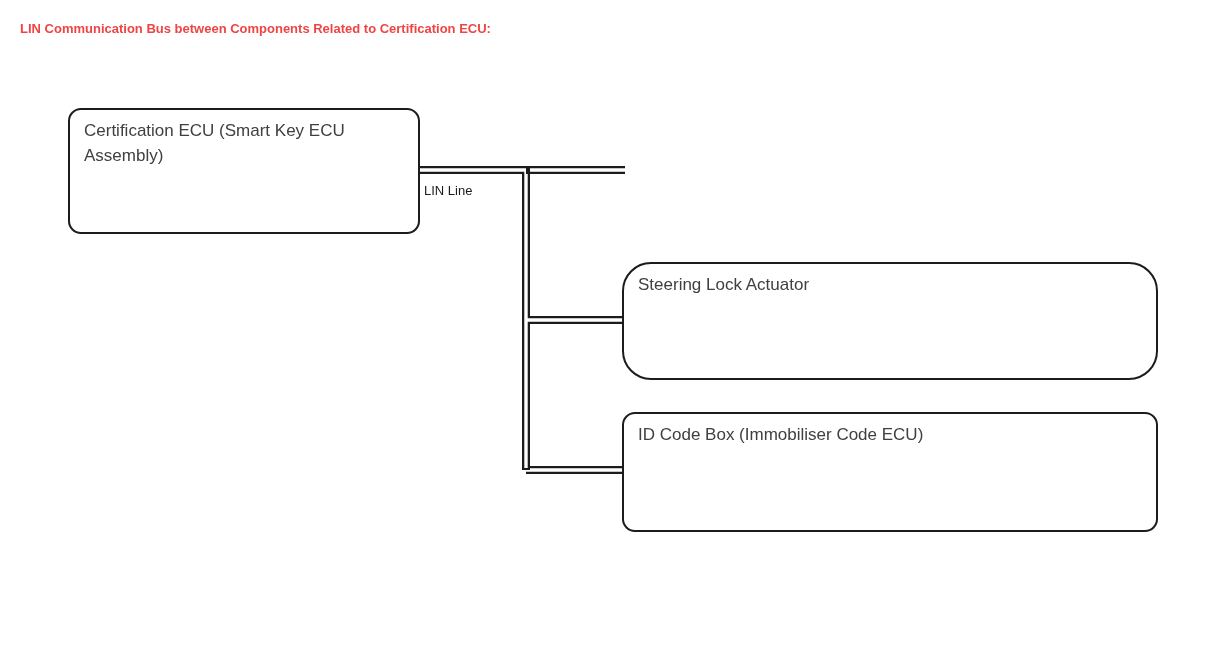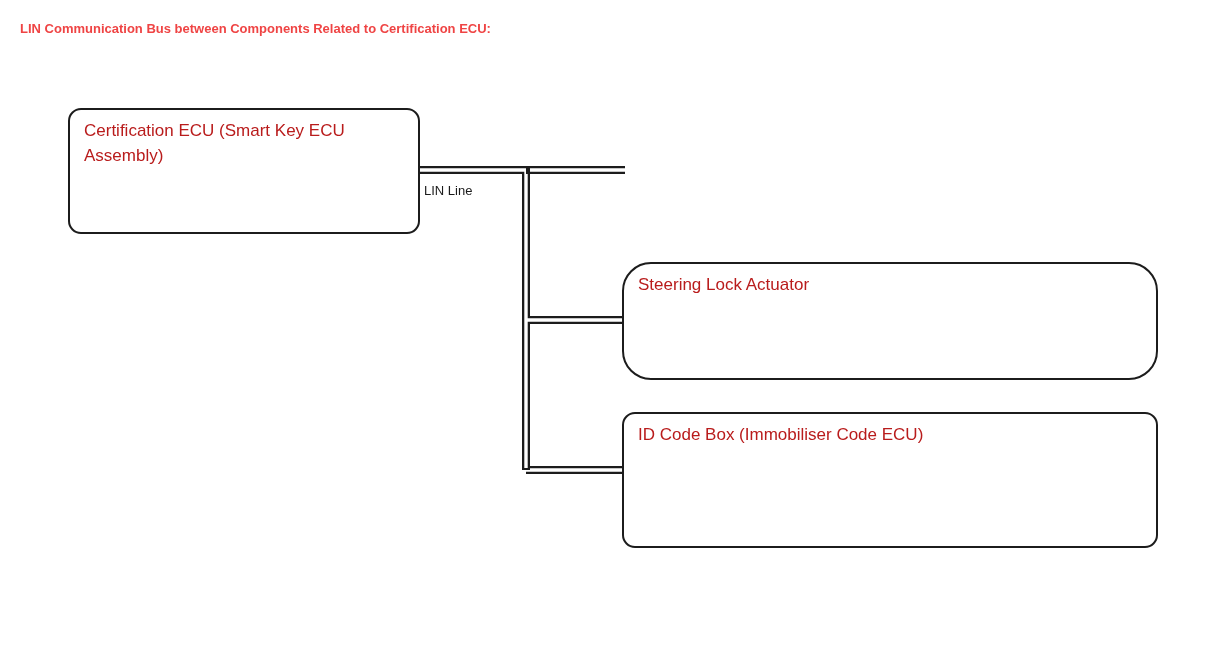--- a/index.html
+++ b/index.html
@@ -44,21 +44,21 @@
     border: 2px solid #1c1c1c;
     border-radius: 13px;
   }
   .node .node-label {
     position: absolute;
     left: 14px;
     top: 8px;
     right: 10px;
     font-size: 17px;
     line-height: 25px;
-    color: #b91c1c;
+    color: #404040;
   }
 
   #node-certification-ecu {
     left: 68px;
     top: 108px;
     width: 352px;
     height: 126px;
   }
   #node-main-body-ecu {
     left: 622px;
@@ -70,21 +70,21 @@
     left: 622px;
     top: 262px;
     width: 536px;
     height: 118px;
     border-radius: 29px;
   }
   #node-id-code-box {
     left: 622px;
     top: 412px;
     width: 536px;
-    height: 136px;
+    height: 120px;
   }
 
   
   .bus-svg {
     position: absolute;
     left: 0;
     top: 0;
     width: 1210px;
     height: 646px;
     pointer-events: none;

